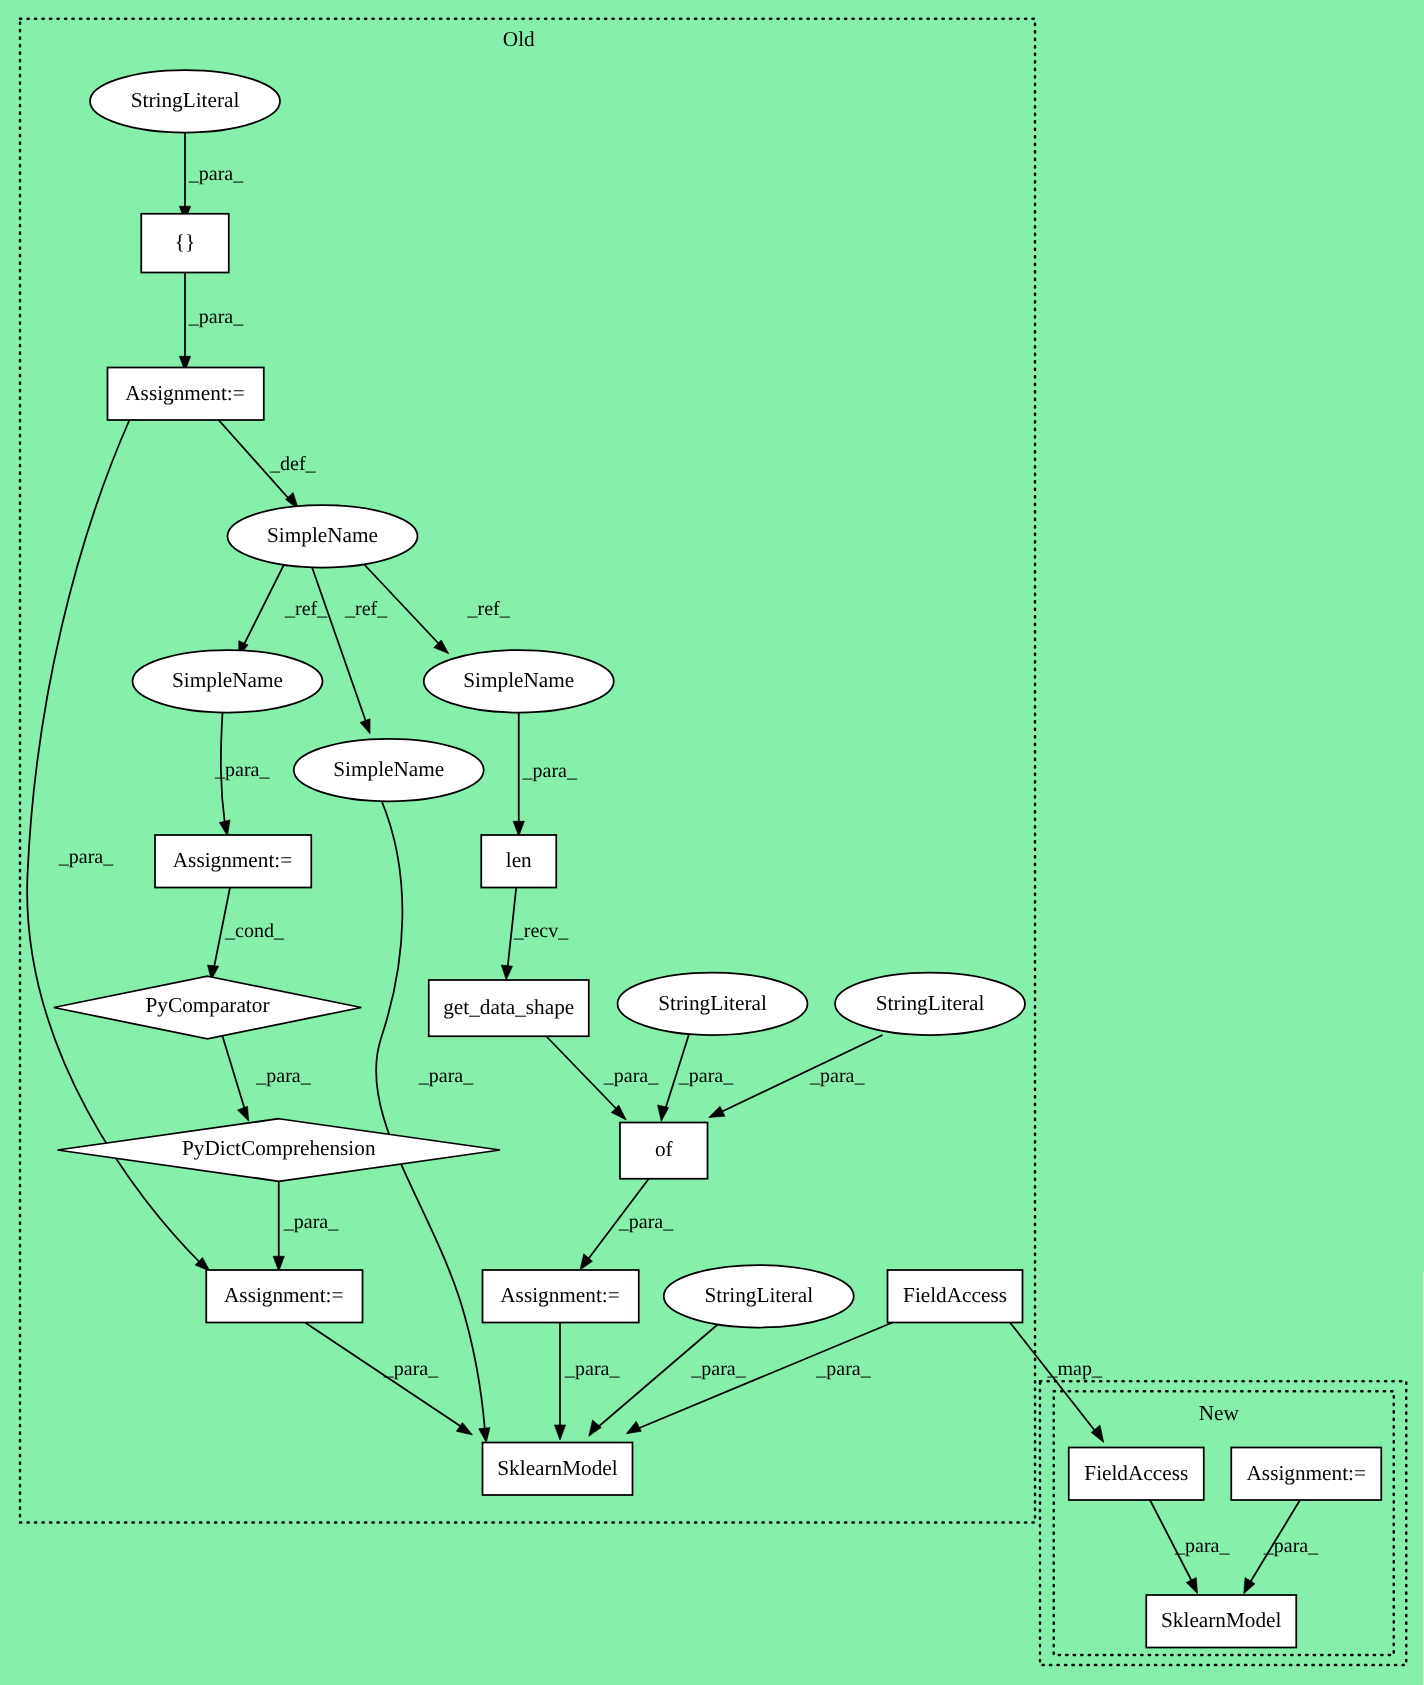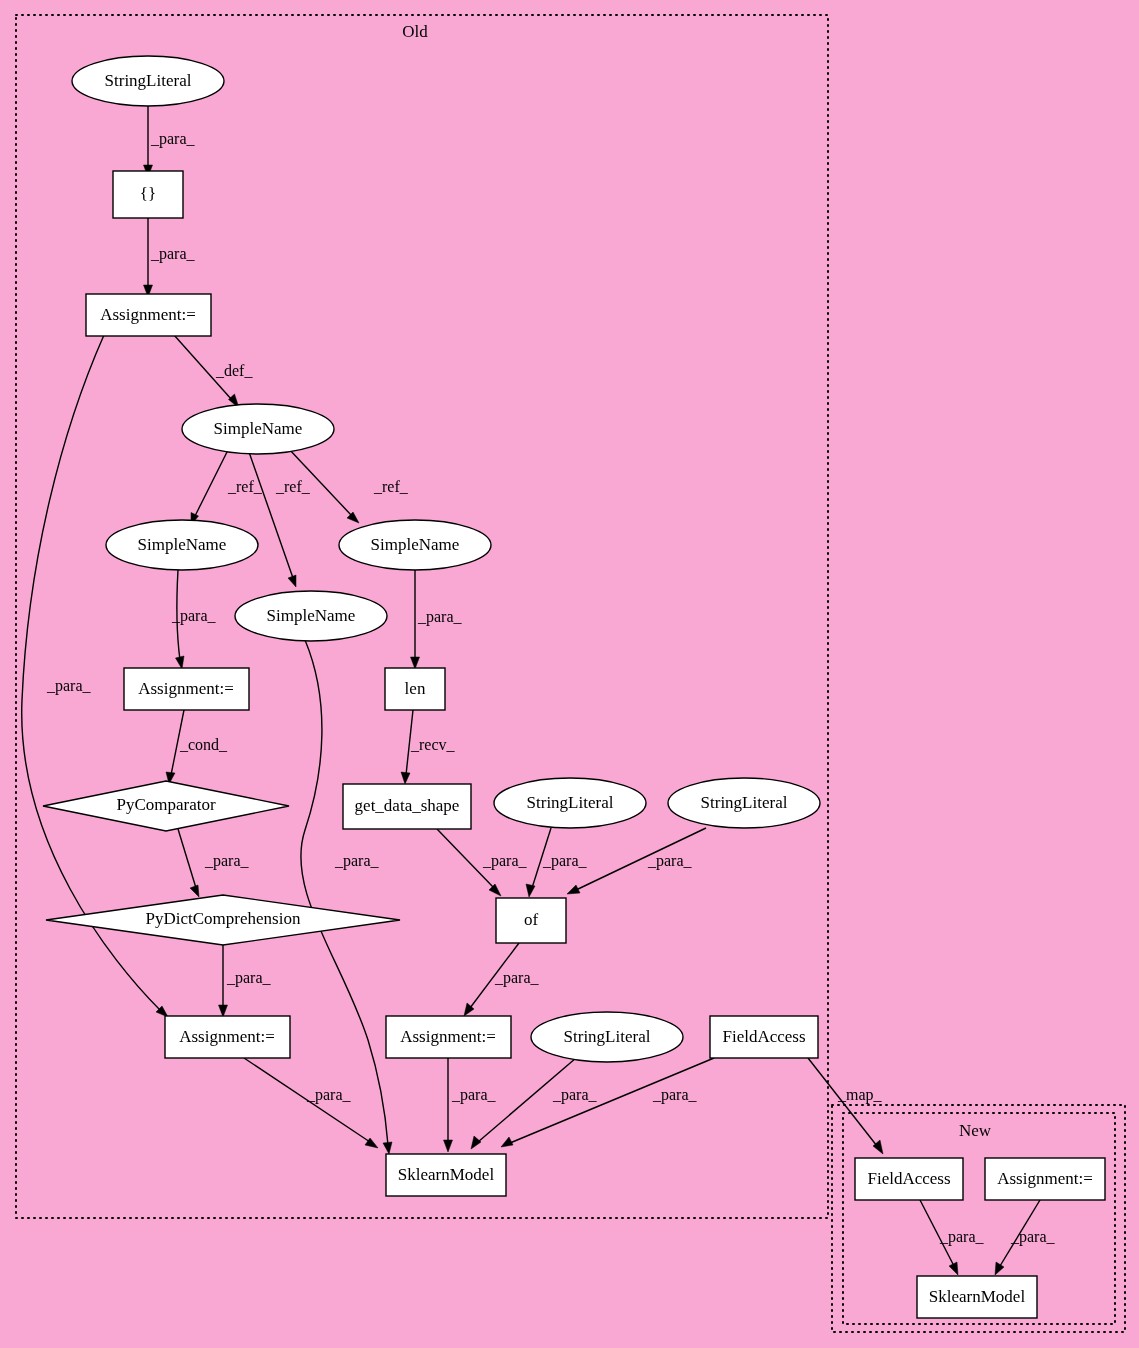--- a/index.html
+++ b/index.html
@@ -7,21 +7,21 @@
     padding: 0;
     background: #ffffff;
   }
   body {
     font-family: "Liberation Serif", "DejaVu Serif", serif;
   }
   #canvas {
     position: relative;
     width: 1139px;
     height: 1348px;
-    background: #f9a8d4;
+    background: #86efac;
     overflow: hidden;
   }
   svg#graph {
     position: absolute;
     left: 0;
     top: 0;
     width: 1139px;
     height: 1348px;
   }
   .cluster-rect {

